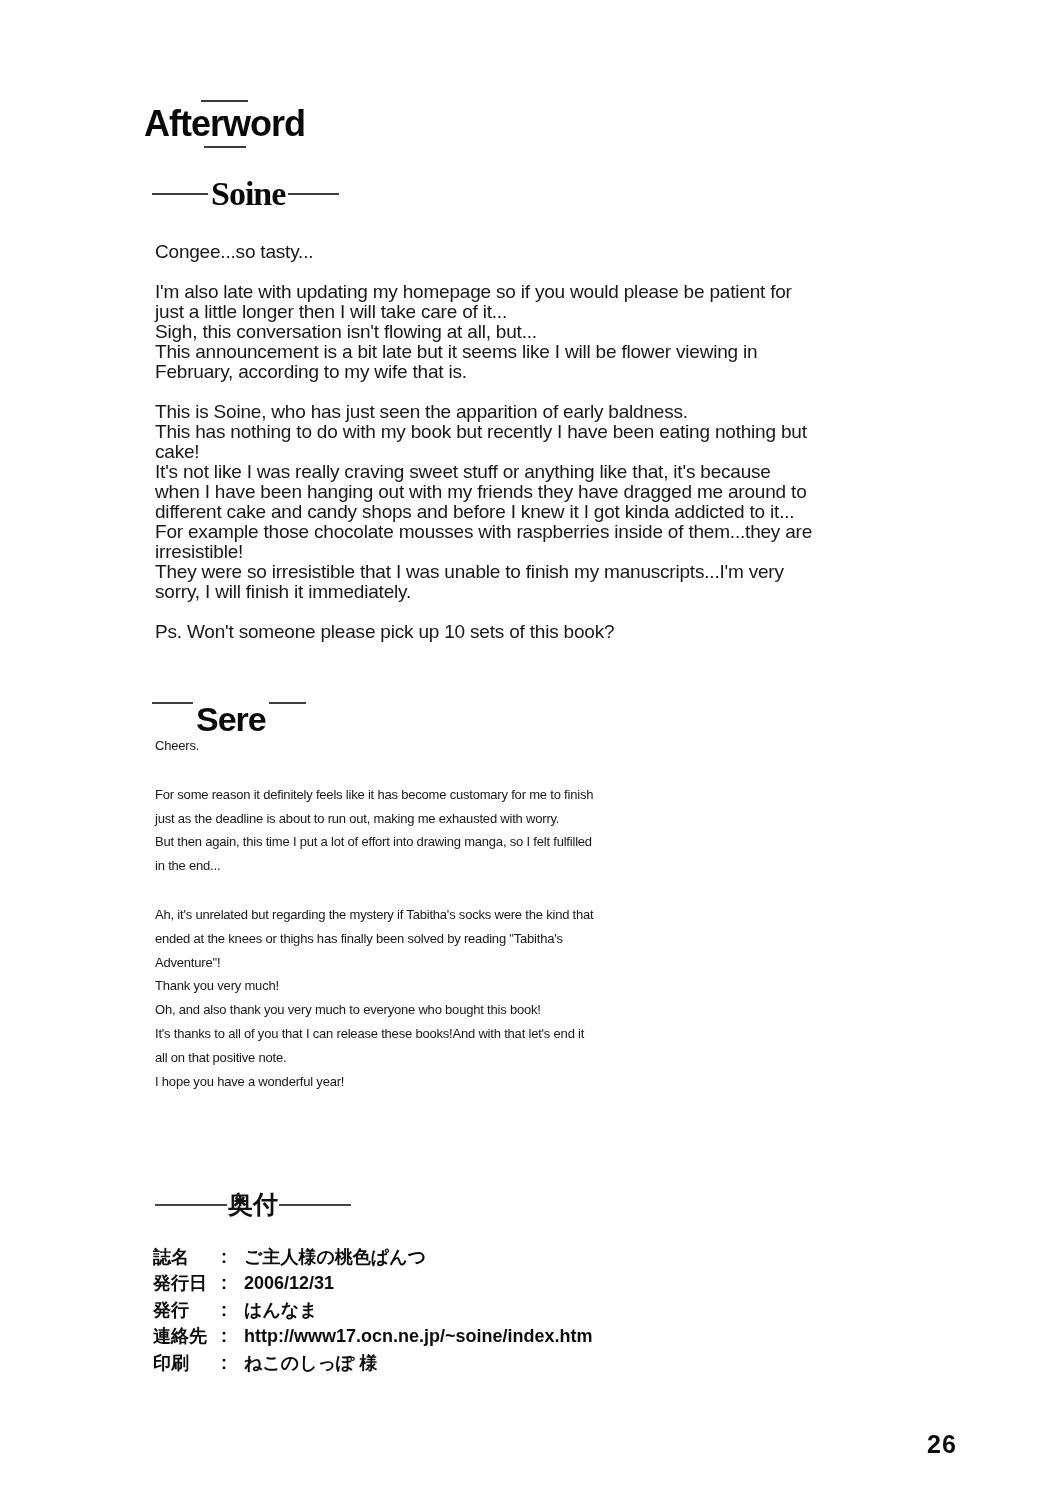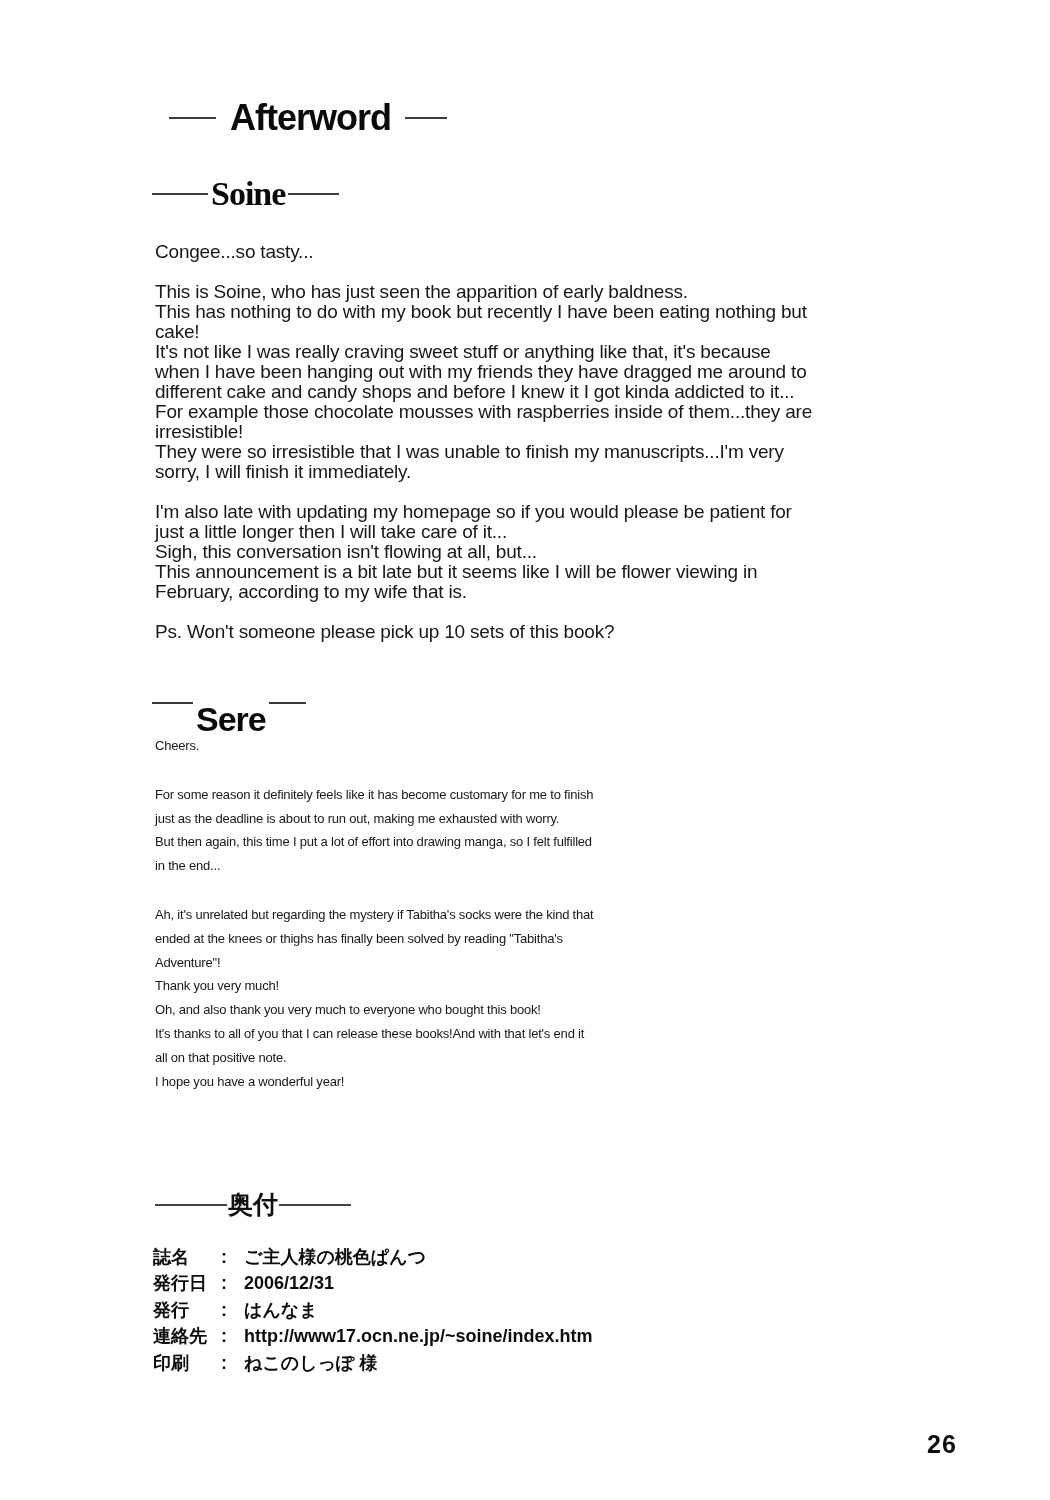--- a/index.html
+++ b/index.html
@@ -25,21 +25,21 @@
     height: 2px;
     background: #3c3c3c;
   }
   .heading-text {
     font-weight: 700;
     color: #0a0a0a;
     line-height: 1;
     letter-spacing: -1px;
   }
 
-  .heading-afterword { left: 169px; top: 100px; gap: 14px; }
+  .heading-afterword { left: 144px; top: 100px; gap: 4px; flex-direction: column; }
   .heading-afterword .heading-text { font-size: 36px; }
   .heading-afterword .rule-l { width: 47px; }
   .heading-afterword .rule-r { width: 42px; }
 
   .heading-soine { left: 152px; top: 177px; gap: 3px; }
   .heading-soine .heading-text { font-size: 34px; font-family: Liberation Serif, serif; }
   .heading-soine .rule-l { width: 56px; }
   .heading-soine .rule-r { width: 51px; }
 
   .heading-sere { left: 152px; top: 670px; gap: 3px; }
@@ -113,35 +113,35 @@
   </div>
 
   <div class="heading heading-soine">
     <span class="rule rule-l"></span>
     <span class="heading-text">Soine</span>
     <span class="rule rule-r"></span>
   </div>
 
   <div class="body-text body-soine">
     <p>Congee...so tasty...</p>
+    <p>I'm also late with updating my homepage so if you would please be patient for
+just a little longer then I will take care of it...
+Sigh, this conversation isn't flowing at all, but...
+This announcement is a bit late but it seems like I will be flower viewing in
+February, according to my wife that is.</p>
     <p>This is Soine, who has just seen the apparition of early baldness.
 This has nothing to do with my book but recently I have been eating nothing but
 cake!
 It's not like I was really craving sweet stuff or anything like that, it's because
 when I have been hanging out with my friends they have dragged me around to
 different cake and candy shops and before I knew it I got kinda addicted to it...
 For example those chocolate mousses with raspberries inside of them...they are
 irresistible!
 They were so irresistible that I was unable to finish my manuscripts...I'm very
 sorry, I will finish it immediately.</p>
-    <p>I'm also late with updating my homepage so if you would please be patient for
-just a little longer then I will take care of it...
-Sigh, this conversation isn't flowing at all, but...
-This announcement is a bit late but it seems like I will be flower viewing in
-February, according to my wife that is.</p>
     <p>Ps. Won't someone please pick up 10 sets of this book?</p>
   </div>
 
   <div class="heading heading-sere">
     <span class="rule rule-l"></span>
     <span class="heading-text">Sere</span>
     <span class="rule rule-r"></span>
   </div>
 
   <div class="body-text body-sere">

